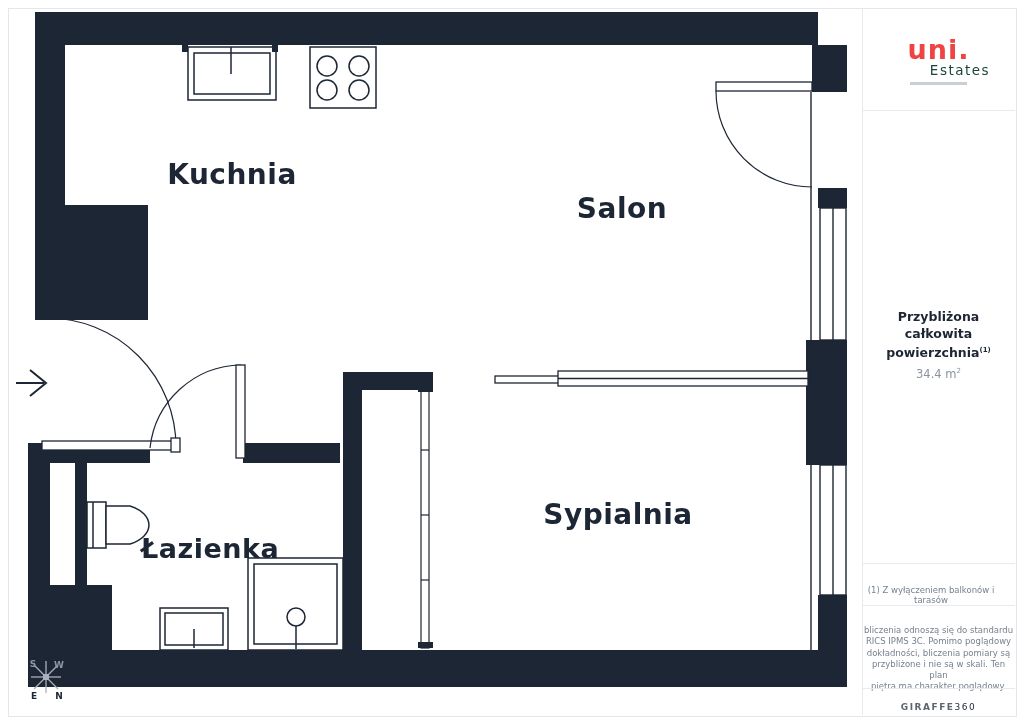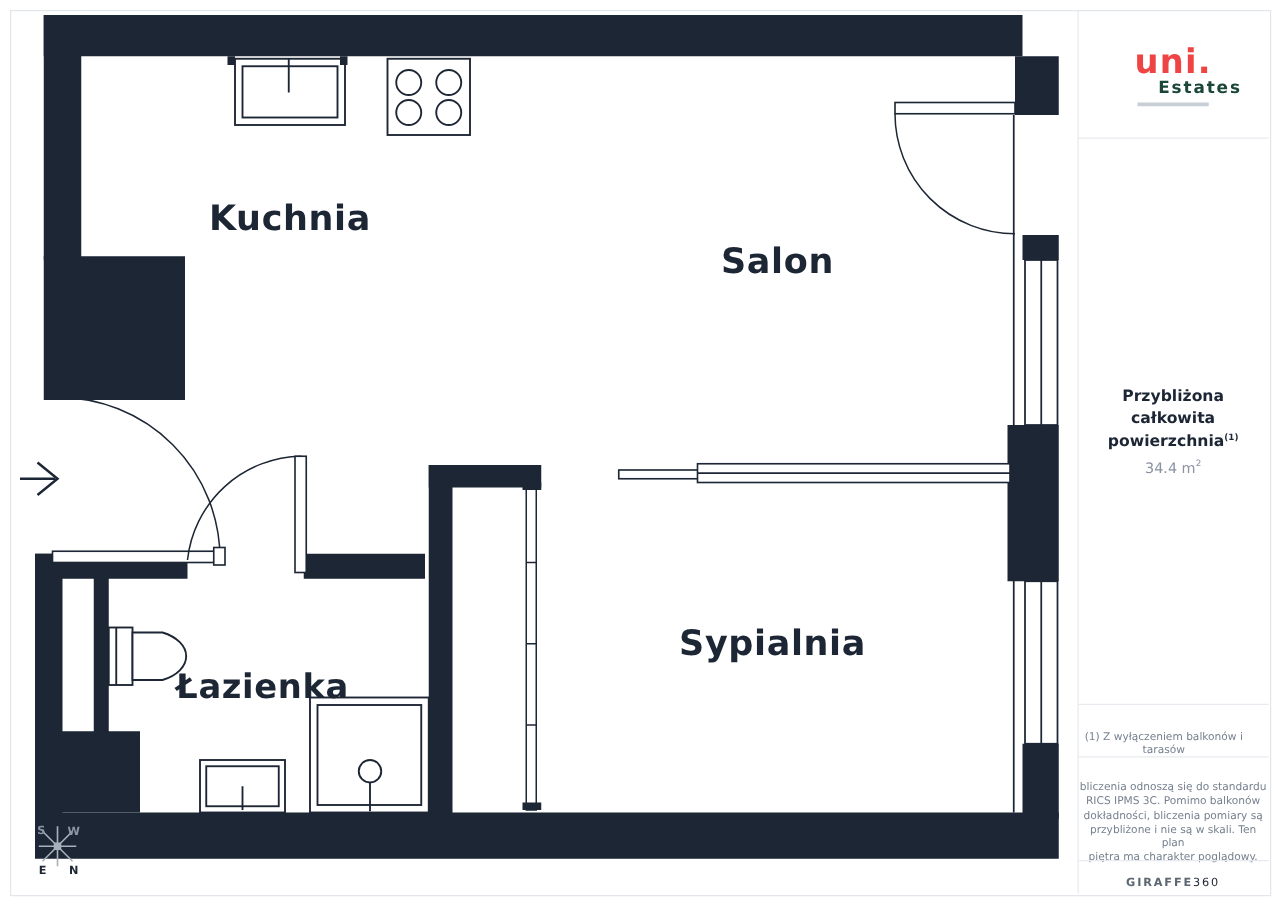--- a/index.html
+++ b/index.html
@@ -7,21 +7,21 @@
           font-family:"DejaVu Sans","Liberation Sans",sans-serif;}
   #plan-svg{position:absolute;left:0;top:0;}
   .page-border{position:absolute;left:8px;top:8px;width:1007px;height:707px;
                border:1px solid #e3e6ea;pointer-events:none;}
   
   .sidebar{position:absolute;left:862px;top:8px;width:153px;height:707px;}
   .vline{position:absolute;left:0;top:0;width:1px;height:100%;background:#e7eaee;}
   .hline{position:absolute;left:1px;width:152px;height:1px;background:#e7eaee;}
   .logo-block{position:absolute;left:0;top:30px;width:153px;text-align:center;}
   .logo-primary{font-size:27px;font-weight:800;letter-spacing:1px;color:#ef4444;line-height:24px;}
-  .logo-secondary{font-size:13.5px;font-weight:700;color:#1b4736;letter-spacing:1.5px;margin-top:0px;padding-left:43px;}
+  .logo-secondary{font-size:13.5px;font-weight:400;color:#1b4736;letter-spacing:1.5px;margin-top:0px;padding-left:43px;}
   .logo-tagline{width:57px;height:2.5px;background:#c9cfd6;margin:4px auto 0 48px;}
   .area-block{position:absolute;left:0;top:300px;width:153px;text-align:center;}
   .area-title{font-size:12.5px;font-weight:700;color:#1d2634;line-height:17px;}
   .area-title sup{font-size:7px;}
   .area-value{font-size:11.5px;color:#8a93a0;margin-top:6px;}
   .area-value sup{font-size:7px;}
   .footnote{position:absolute;left:0;top:577px;width:138px;text-align:center;
             font-size:8.5px;color:#76818f;}
   .disclaimer{position:absolute;left:0;top:617px;width:153px;text-align:center;
               font-size:8.5px;color:#76818f;line-height:11.3px;}
@@ -183,21 +183,21 @@
     </div>
 
     <div class="hline" style="top:555px"></div>
 
     <div class="footnote">(1) Z wyłączeniem balkonów i tarasów</div>
 
     <div class="hline" style="top:597px"></div>
 
     <div class="disclaimer">
       <div>bliczenia odnoszą się do standardu</div>
-      <div>RICS IPMS 3C. Pomimo balkonów</div>
+      <div>RICS IPMS 3C. Pomimo poglądowy</div>
       <div>dokładności, bliczenia pomiary są</div>
       <div>przybliżone i nie są w skali. Ten plan</div>
       <div>piętra ma charakter poglądowy.</div>
     </div>
 
     <div class="hline" style="top:680px"></div>
 
     <div class="brand">
       <span class="b-light">GIRAFFE</span><span class="b-bold">360</span>
     </div>

